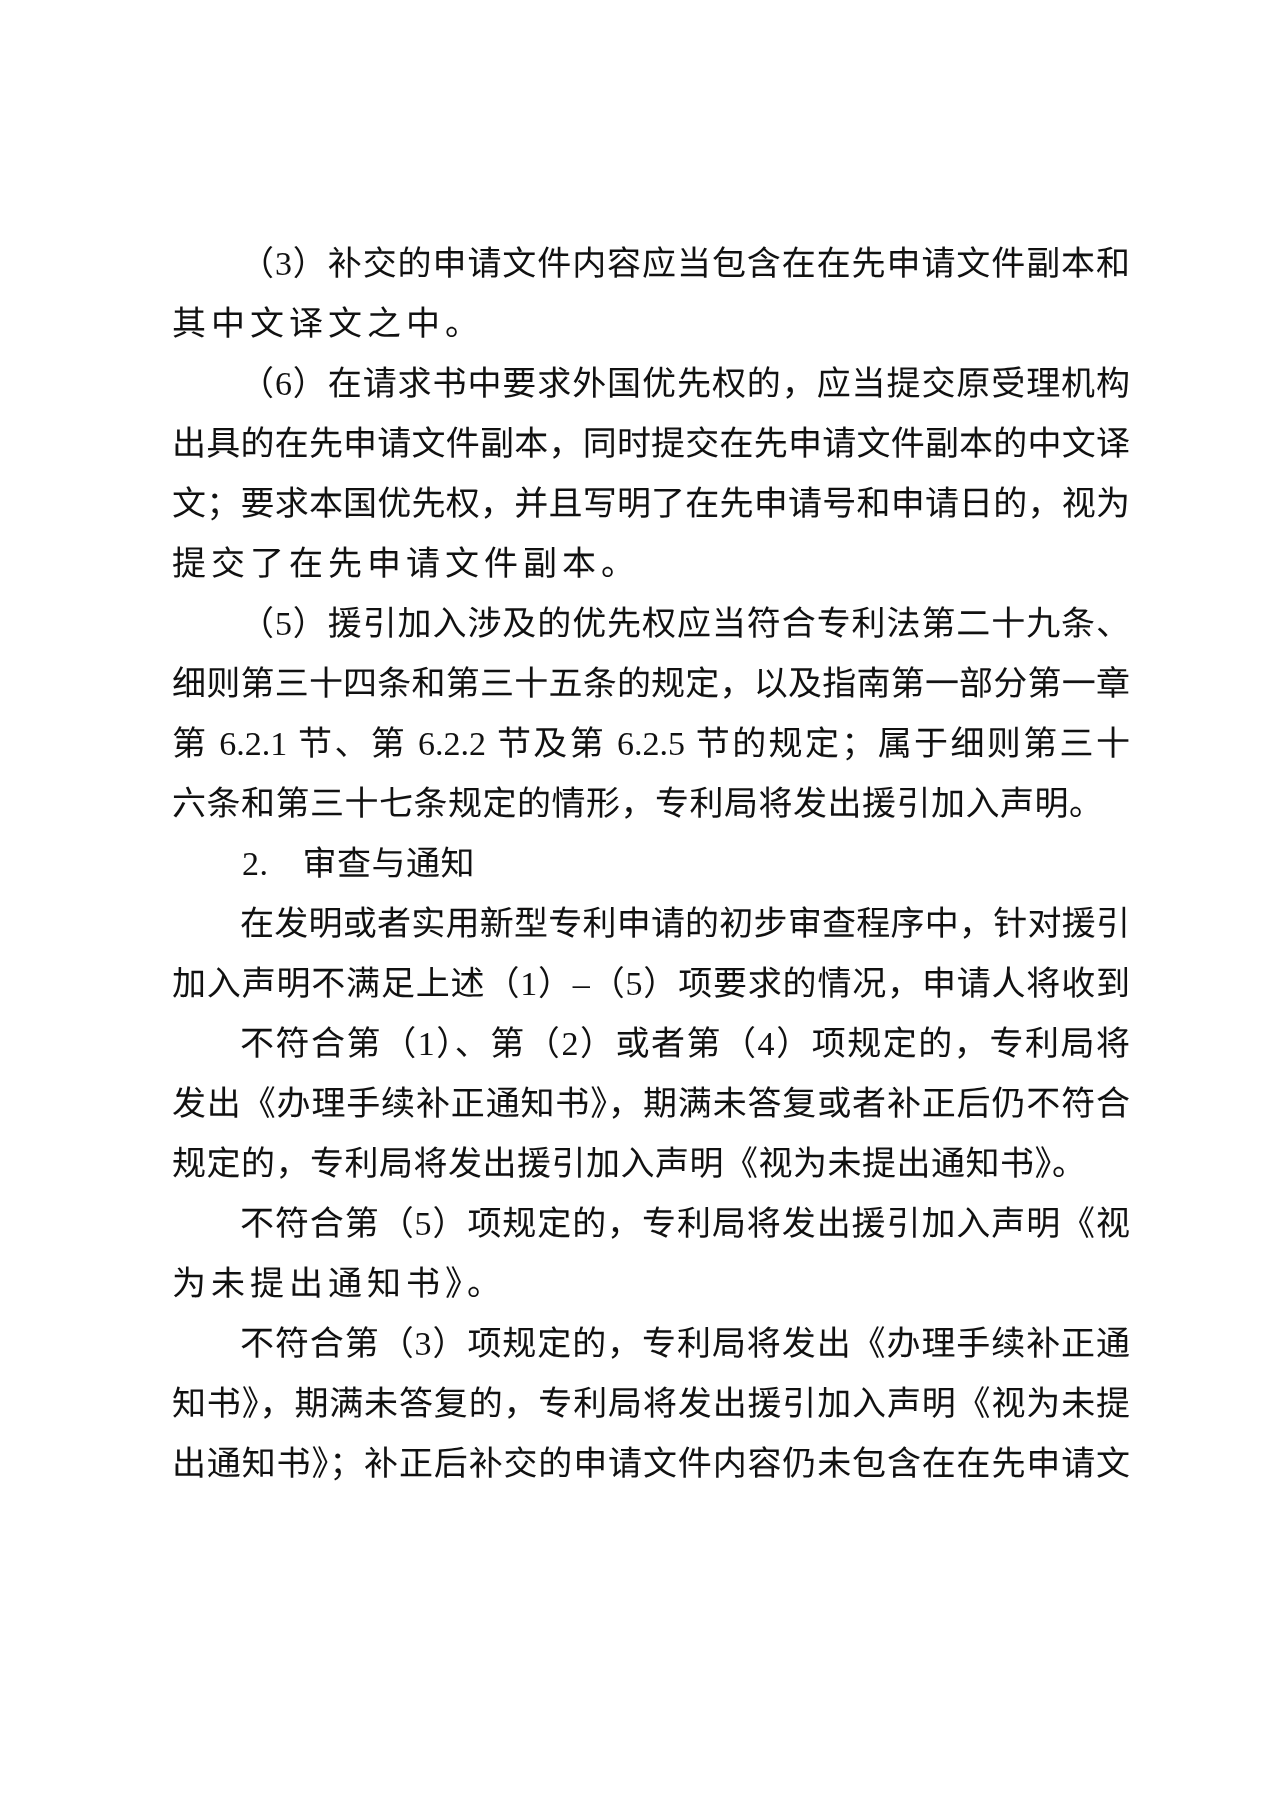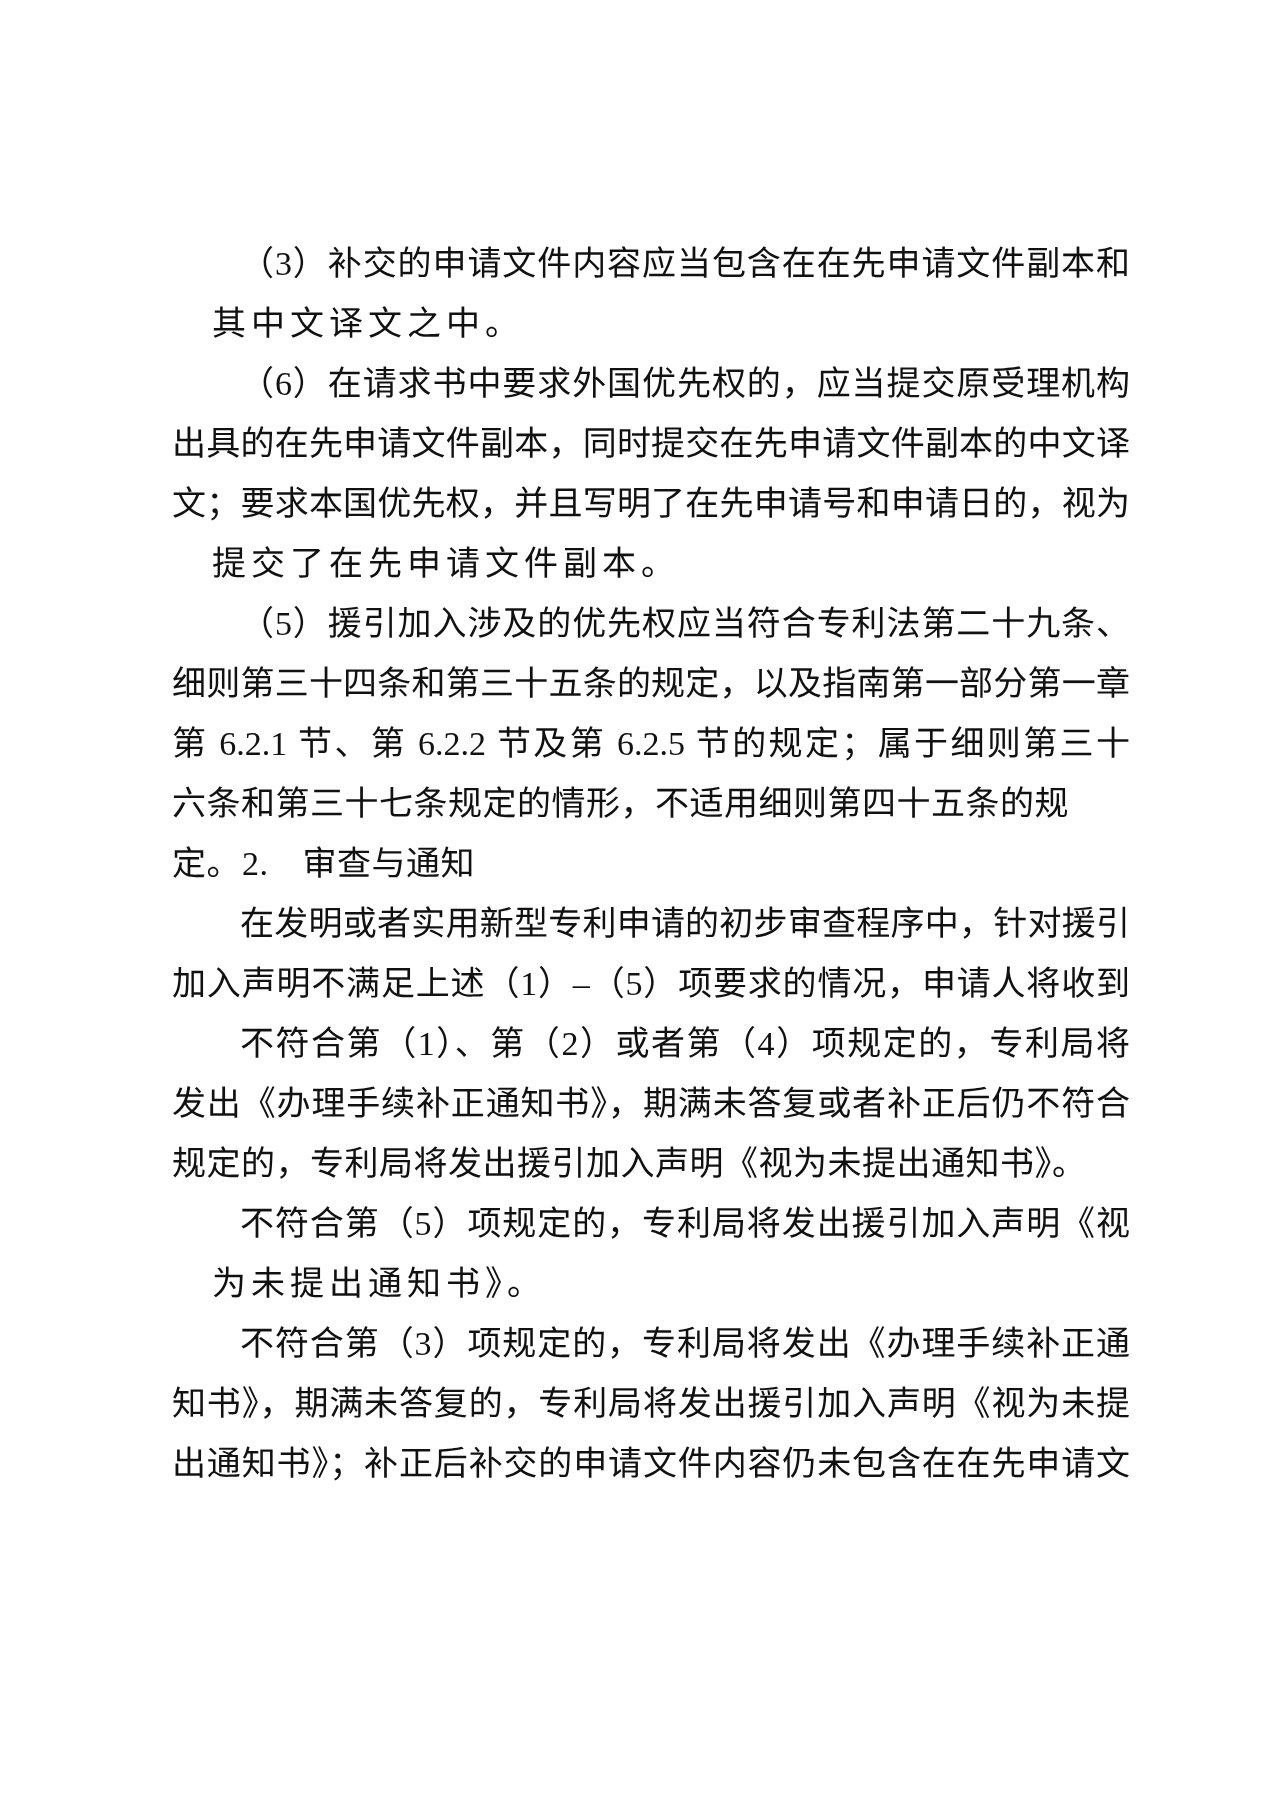--- a/index.html
+++ b/index.html
@@ -35,21 +35,20 @@
   .ln.just {
     text-align: justify;
     text-align-last: justify;
     letter-spacing: 0;
   }
   .ln.indent {
     text-indent: 68px;
   }
   .ln.loose {
     letter-spacing: 5px;
-    margin-left: 40px;
   }
   .ln.heading {
     font-weight: 400;
     text-indent: 0;
     padding-left: 70px;
   }
   .ln.heading .sec-num {
     margin-right: 34px;
   }
   .footer {
@@ -73,21 +72,21 @@
 
     <p class="ln indent just">（3）补交的申请文件内容应当包含在在先申请文件副本和</p>
     <p class="ln loose">其中文译文之中。</p>
     <p class="ln indent just">（6）在请求书中要求外国优先权的，应当提交原受理机构</p>
     <p class="ln just">出具的在先申请文件副本，同时提交在先申请文件副本的中文译</p>
     <p class="ln just">文；要求本国优先权，并且写明了在先申请号和申请日的，视为</p>
     <p class="ln loose">提交了在先申请文件副本。</p>
     <p class="ln indent just">（5）援引加入涉及的优先权应当符合专利法第二十九条、</p>
     <p class="ln just">细则第三十四条和第三十五条的规定，以及指南第一部分第一章</p>
     <p class="ln just">第 6.2.1 节、第 6.2.2 节及第 6.2.5 节的规定；属于细则第三十</p>
-    <p class="ln">六条和第三十七条规定的情形，不适用细则第四十五条的规定。</p>
+    <p class="ln">六条和第三十七条规定的情形，专利局将发出援引加入声明。</p>
 
     <h2 class="ln heading">
       <span class="sec-num">2.</span><span>审查与通知</span>
     </h2>
 
     <p class="ln indent just">在发明或者实用新型专利申请的初步审查程序中，针对援引</p>
     <p class="ln just">加入声明不满足上述（1）–（5）项要求的情况，申请人将收到</p>
     <p class="ln indent just">不符合第（1）、第（2）或者第（4）项规定的，专利局将</p>
     <p class="ln just">发出《办理手续补正通知书》，期满未答复或者补正后仍不符合</p>
     <p class="ln">规定的，专利局将发出援引加入声明《视为未提出通知书》。</p>

